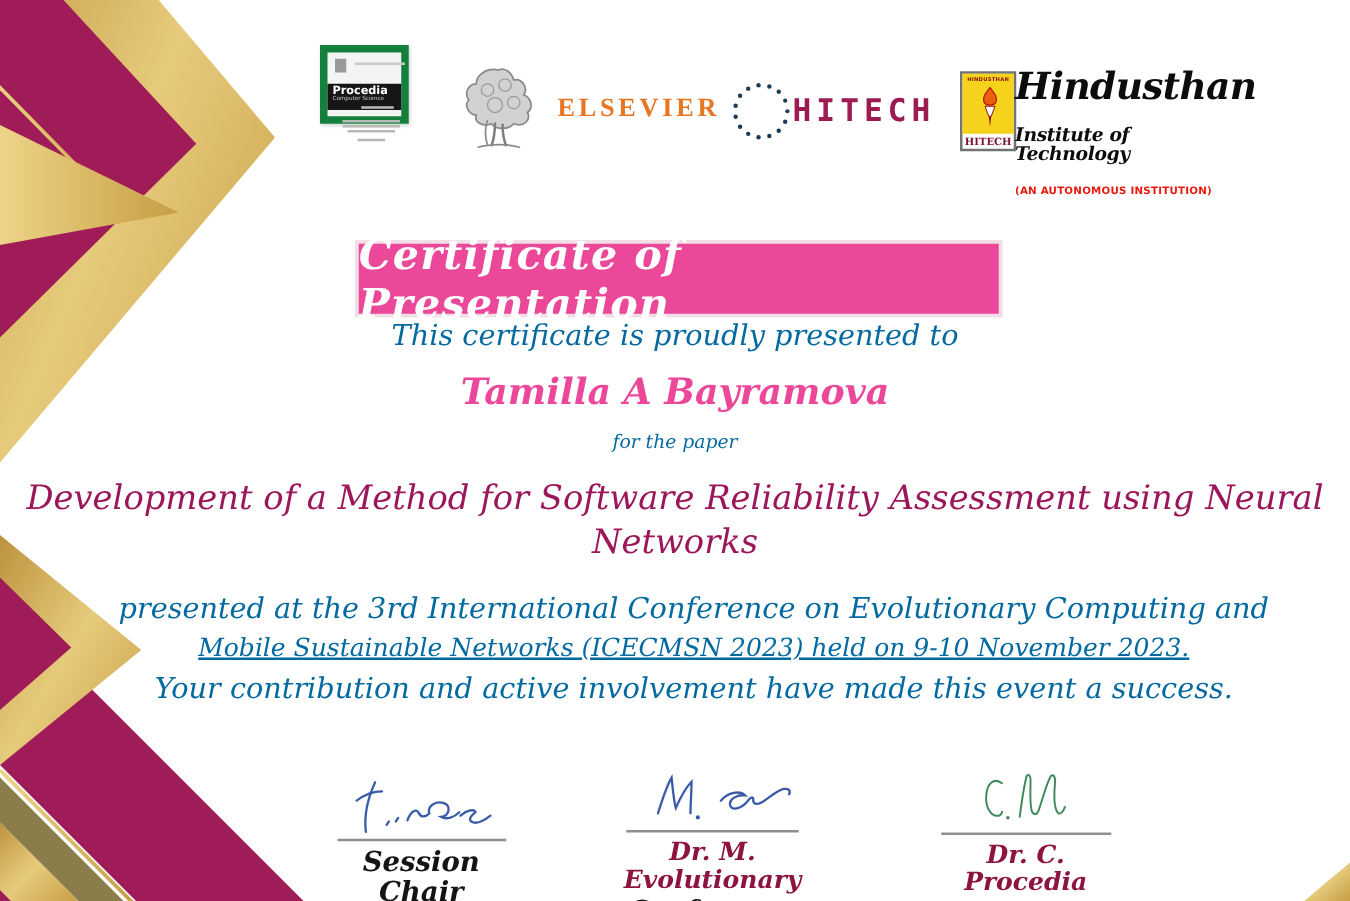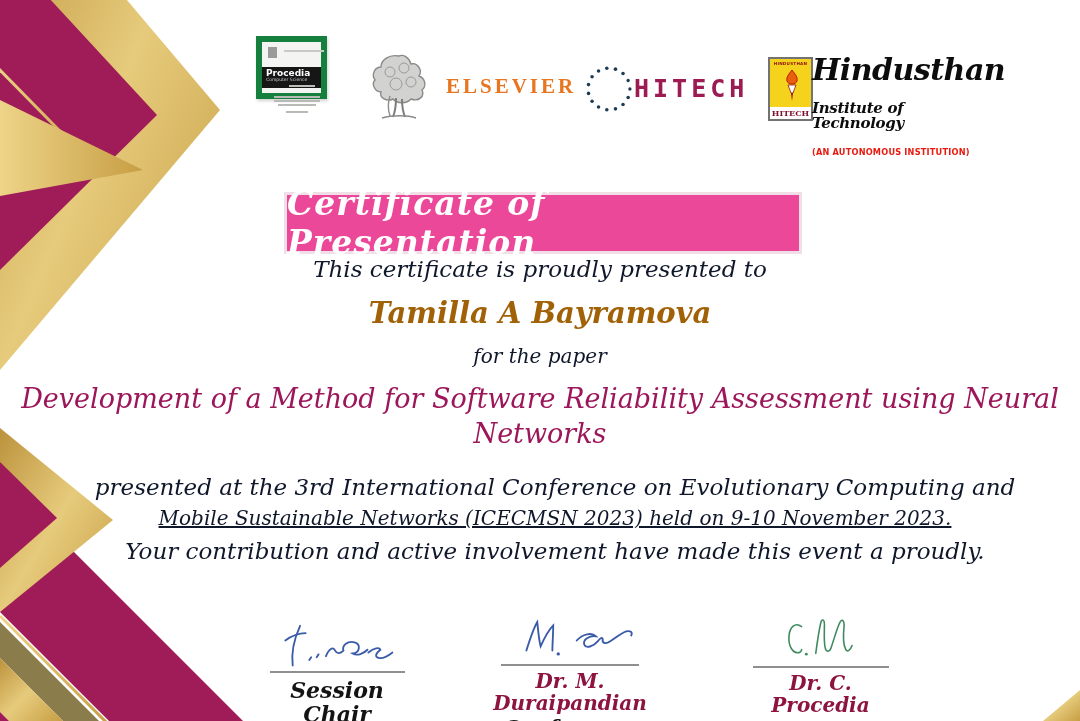--- a/index.html
+++ b/index.html
@@ -68,24 +68,24 @@
     position:absolute;left:287px;top:163px;width:512px;height:56px;background:#ec4899;z-index:2;
     display:flex;align-items:center;justify-content:center;
     box-shadow:0 0 0 3px rgba(156,28,86,.14);
     margin-top:32px;
   }
   .banner-text{
     color:#ffffff;font-style:italic;font-weight:600;font-size:33px;letter-spacing:1px;
   }
 
   
-  .line{position:absolute;left:0;right:0;text-align:center;z-index:2;font-style:italic;color:#0f172a;}
+  .line{position:absolute;left:0;right:0;text-align:center;z-index:2;font-style:italic;color:#0369a1;}
   .presented{top:256px;font-size:23px;}
-  .recipient{top:296px;font-size:29px;color:#a16207;font-weight:600;}
-  .forline{top:344px;font-size:20px;}
+  .recipient{top:296px;font-size:29px;color:#ec4899;font-weight:600;}
+  .forline{top:344px;font-size:15px;}
   .ptitle1{top:383px;font-size:27px;color:#9C165A;font-weight:500;}
   .ptitle2{top:418px;font-size:27px;color:#9C165A;font-weight:500;}
   .ev1{top:474px;font-size:23px;left:30px;}
   .ev2{top:506px;font-size:20px;left:30px;text-decoration:underline;}
   .ev3{top:538px;font-size:23px;left:30px;}
 
   
   .sigblock{position:absolute;z-index:2;text-align:center;}
   .sigline{height:1.5px;background:#8f8f8f;margin:0 auto;}
   .signame{font-style:italic;font-weight:bold;font-size:20px;color:#8E1440;margin-top:4px;line-height:1.1;}
@@ -200,21 +200,21 @@
     <span class="banner-text">Certificate of Presentation</span>
   </div>
 
   <div class="line presented">This certificate is proudly presented to</div>
   <div class="line recipient">Tamilla A Bayramova</div>
   <div class="line forline">for the paper</div>
   <div class="line ptitle1">Development of a Method for Software Reliability Assessment using Neural</div>
   <div class="line ptitle2">Networks</div>
   <div class="line ev1">presented at the 3rd International Conference on Evolutionary Computing and</div>
   <div class="line ev2">Mobile Sustainable Networks (ICECMSN 2023) held on 9-10 November 2023.</div>
-  <div class="line ev3">Your contribution and active involvement have made this event a proudly.</div>
+  <div class="line ev3">Your contribution and active involvement have made this event a success.</div>
 
   <div class="sigblock" style="left:262px;top:623px;width:150px;">
     <svg class="sigsvg" width="140" height="48" viewBox="0 0 140 52">
       <g fill="none" stroke="#3A5CA8" stroke-width="2" stroke-linecap="round">
         <path d="M30,3 C25,14 20,30 22,46"></path>
         <path d="M14,19 C22,13 30,11 36,11"></path>
         <path d="M40,40 l2,-3"></path>
         <path d="M48,37 l2,-3"></path>
         <path d="M58,36 C61,28 66,25 68,30 C70,34 74,33 77,30 C75,24 82,19 89,21 C96,23 95,32 87,33 C92,36 99,33 103,29"></path>
         <path d="M104,32 C110,27 116,26 117,29 C112,33 110,37 116,38 C121,39 126,35 130,32"></path>
@@ -226,21 +226,21 @@
 
   <div class="sigblock" style="left:490px;top:612px;width:160px;">
     <svg class="sigsvg" width="150" height="52" viewBox="0 0 160 62">
       <g fill="none" stroke="#3A5CA8" stroke-width="2.2" stroke-linecap="round">
         <path d="M28,46 C33,30 38,17 41,12 C42,22 43,34 45,41 C49,32 55,21 60,16 C60,26 59,38 59,46"></path>
         <path d="M88,34 C95,26 106,24 111,29 C103,28 95,33 97,39 C99,44 108,41 113,35 C116,31 118,30 119,32 C118,37 122,39 128,35 C134,31 141,25 147,23 C152,22 155,24 153,28"></path>
       </g>
       <circle cx="66" cy="50" r="2" fill="#3A5CA8"></circle>
     </svg>
     <div class="sigline" style="width:138px;"></div>
-    <div class="signame">Dr. M. Duraipandian</div>
+    <div class="signame">Dr. M. Evolutionary</div>
     <div class="sigrole">Conference Chair</div>
   </div>
 
   <div class="sigblock" style="left:748px;top:614px;width:145px;">
     <svg class="sigsvg" width="115" height="52" viewBox="0 0 120 66">
       <g fill="none" stroke="#3E8A5E" stroke-width="2" stroke-linecap="round">
         <path d="M36,16 C28,10 21,16 20,28 C19,41 25,50 32,49 C34,49 36,47 36,45"></path>
         <path d="M54,50 C56,35 59,16 61,9 C63,6 65,8 65,13 C65,22 64,36 66,43 C67,48 71,49 73,44 C77,33 81,17 85,10 C87,6 90,8 90,14 C89,24 88,38 92,45 C94,49 98,46 100,40"></path>
       </g>
       <circle cx="42" cy="51" r="1.8" fill="#3E8A5E"></circle>

